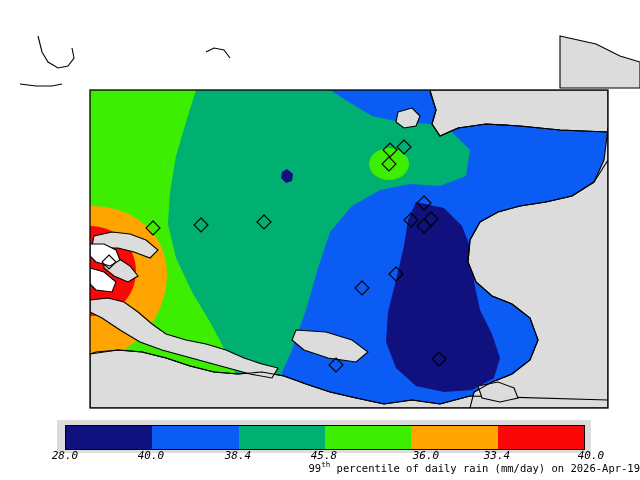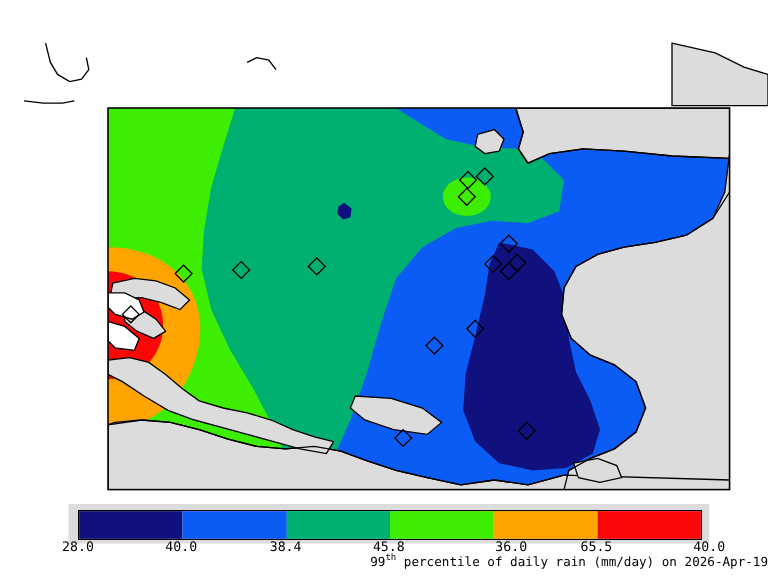--- a/index.html
+++ b/index.html
@@ -61,20 +61,21 @@
     width: 640px;
     height: 14px;
   }
   .cb-tick {
     position: absolute;
     font-family: "DejaVu Sans Mono", monospace;
     font-size: 11px;
     color: #000000;
     transform: translateX(-50%);
     white-space: nowrap;
+    font-style: italic;
   }
   .cb-caption {
     position: absolute;
     left: 0;
     top: 460px;
     width: 640px;
     text-align: right;
     font-family: "DejaVu Sans Mono", monospace;
     font-size: 10.5px;
     color: #000000;
@@ -219,19 +220,19 @@
     <div class="cb-cell" style="background:#ffa400"></div>
     <div class="cb-cell" style="background:#fb0707"></div>
   </div>
 
   <div class="cb-ticks">
     <span class="cb-tick" style="left:65px">28.0</span>
     <span class="cb-tick" style="left:151px">40.0</span>
     <span class="cb-tick" style="left:238px">38.4</span>
     <span class="cb-tick" style="left:324px">45.8</span>
     <span class="cb-tick" style="left:426px">36.0</span>
-    <span class="cb-tick" style="left:497px">65.5</span>
+    <span class="cb-tick" style="left:497px">33.4</span>
     <span class="cb-tick" style="left:591px">40.0</span>
   </div>
 
   <div class="cb-caption"><span>99</span><sup>th</sup><span> percentile of daily rain (mm/day) on 2026-Apr-19</span></div>
 
 </div>
 
 </body></html>

